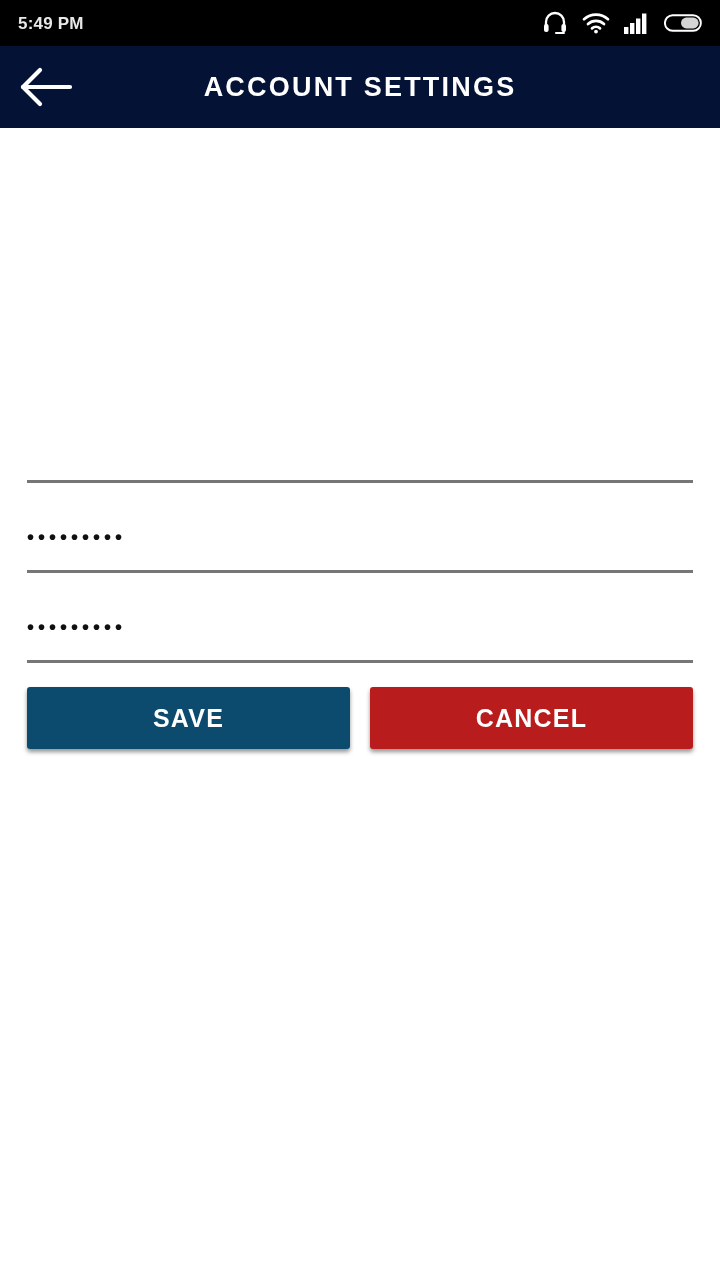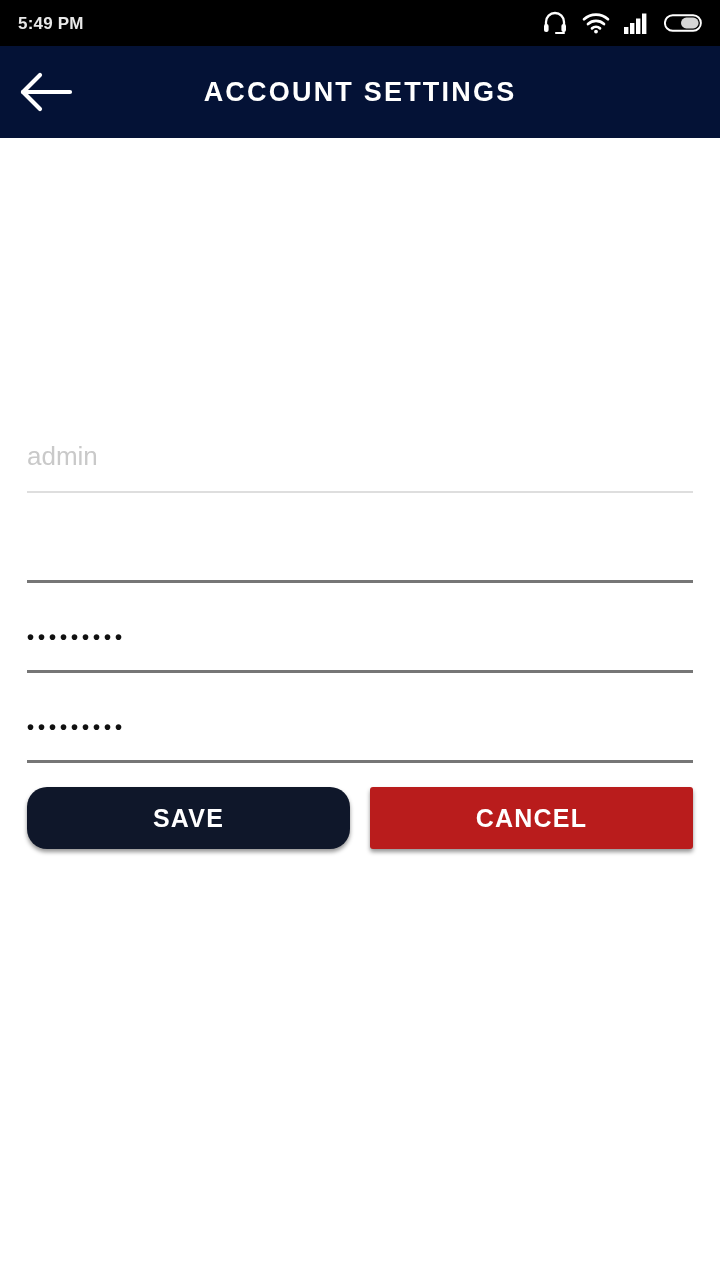--- a/index.html
+++ b/index.html
@@ -34,21 +34,21 @@
   }
   .status-icons {
     display: flex;
     align-items: center;
     gap: 14px;
   }
   .status-icons svg { display: block; }
 
   
   .app-bar {
-    height: 92px;
+    height: 82px;
     background: #041236;
     display: flex;
     align-items: center;
     position: relative;
     box-sizing: border-box;
   }
   .back-btn {
     width: 92px;
     height: 89px;
     display: flex;
@@ -134,21 +134,21 @@
     font-family: "Liberation Sans", sans-serif;
     font-size: 25px;
     font-weight: bold;
     letter-spacing: 1.2px;
     cursor: pointer;
     box-shadow: 0 3px 4px rgba(0,0,0,0.42);
     display: flex;
     align-items: center;
     justify-content: center;
   }
-  .btn-save { background: #0f172a; border-radius: 20px; }
+  .btn-save { background: #0c4a6e; }
   .btn-cancel { background: #b91c1c; }
 </style>
 </head>
 <body>
 
 <div class="status-bar">
   <div class="status-time">5:49 PM</div>
   <div class="status-icons">
 
     <span>
@@ -196,24 +196,20 @@
         <path d="M22 5 L5 22 L22 39" fill="none" stroke="#ffffff" stroke-width="4.2" stroke-linecap="round" stroke-linejoin="round"></path>
       </svg>
     </span>
   </div>
   <div class="app-title">ACCOUNT SETTINGS</div>
 </div>
 
 <div class="content">
   <div class="form">
 
-    <div class="field">
-      <div class="value placeholder">admin</div>
-      <div class="underline light"></div>
-    </div>
 
     <div class="field">
       <div class="underline"></div>
     </div>
 
 
     <div class="field">
       <div class="value masked">•••••••••</div>
       <div class="underline"></div>
     </div>

